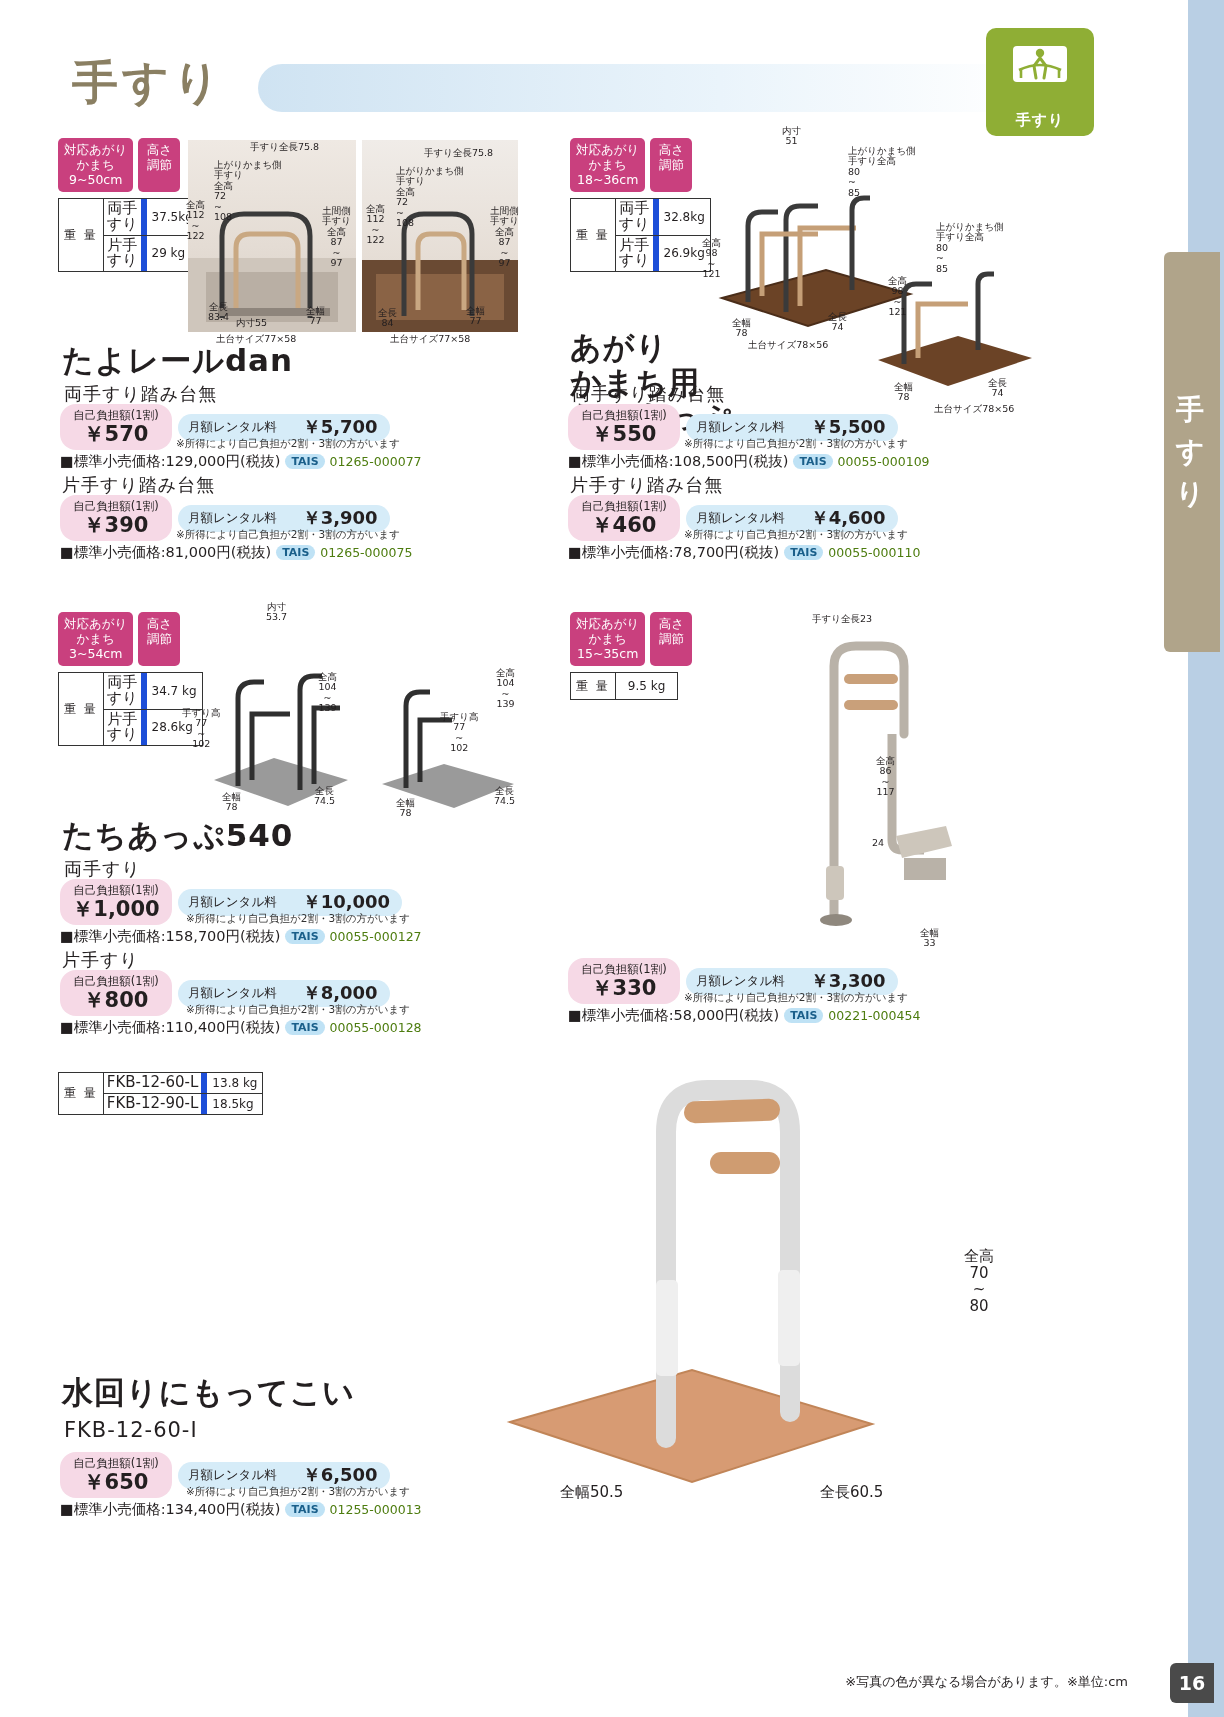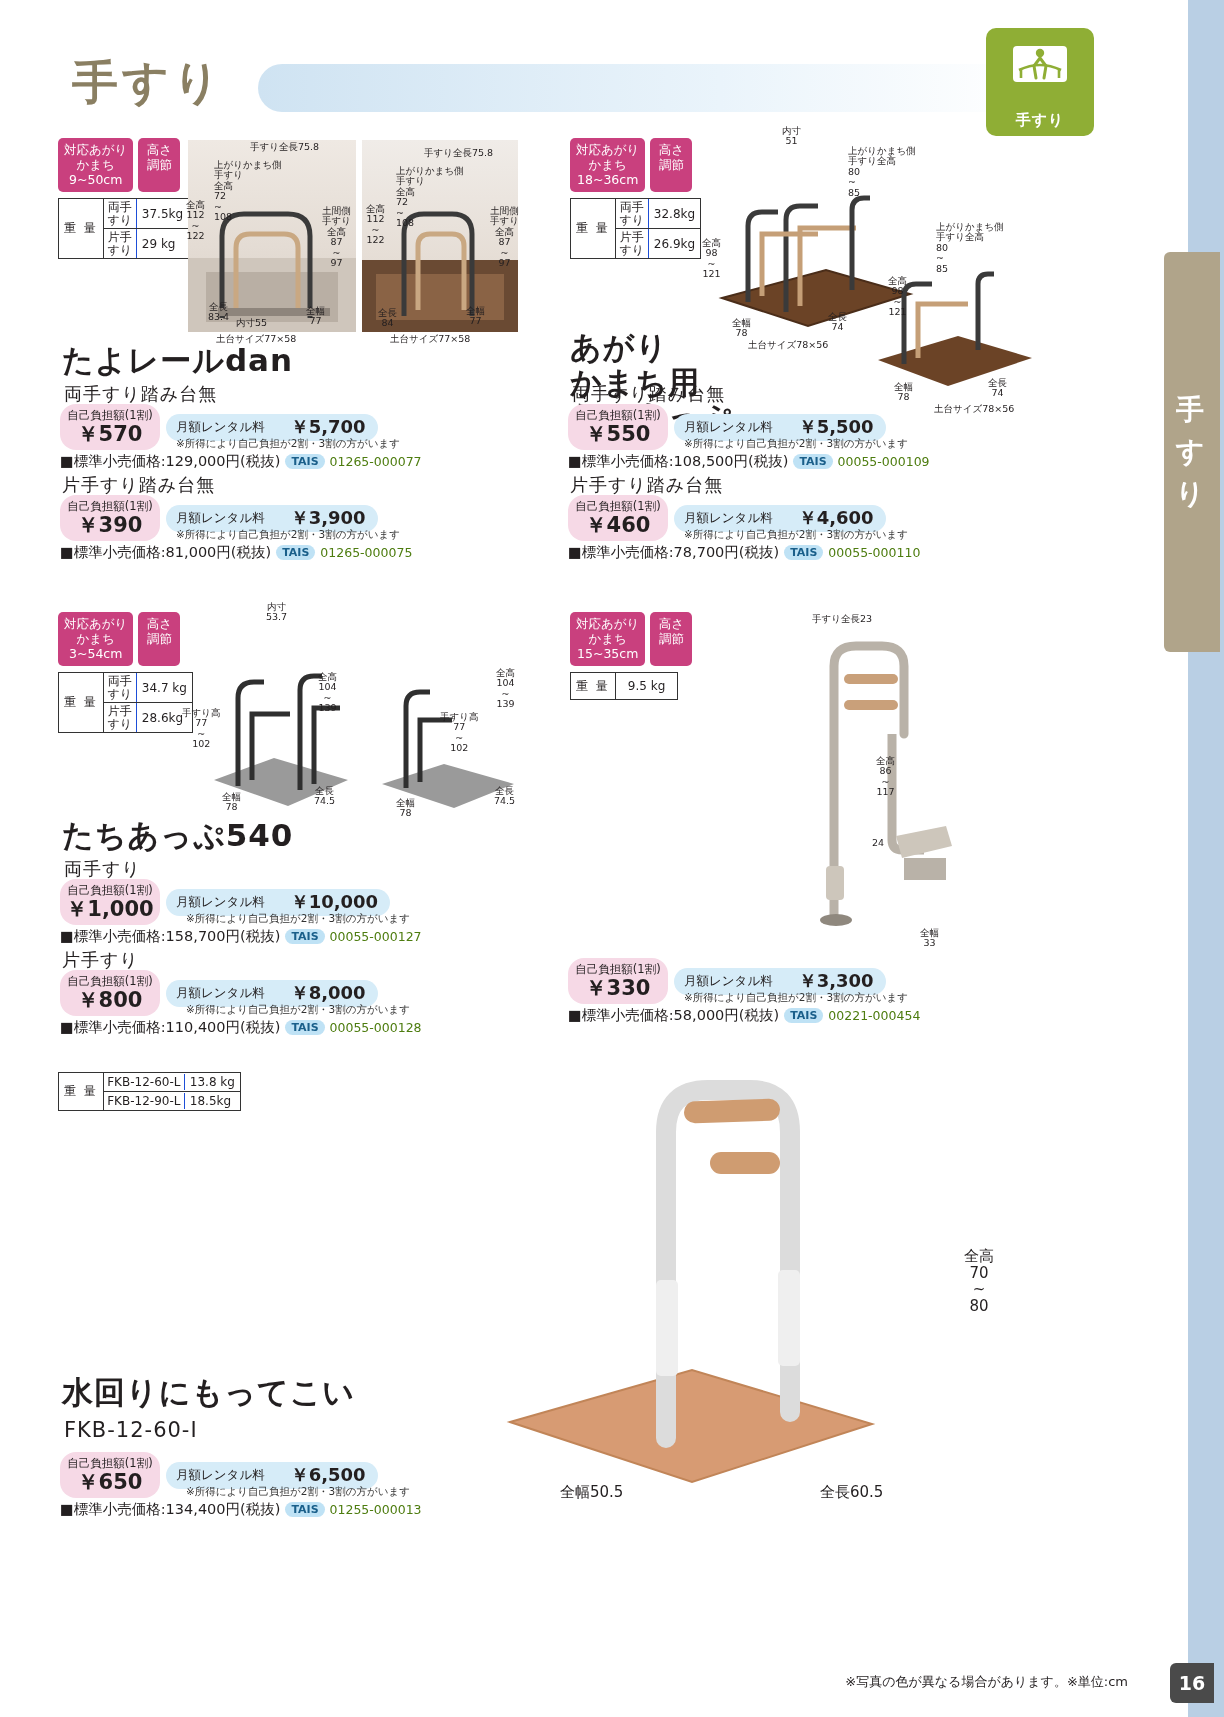--- a/index.html
+++ b/index.html
@@ -62,34 +62,34 @@
   .weightbox .wl{
     padding:4px 5px;display:flex;align-items:center;justify-content:center;
     border-right:1px solid #333;letter-spacing:2px;white-space:nowrap;
   }
   .weightbox .wr{display:flex;flex-direction:column;}
   .weightbox .wr .line{
     display:flex;align-items:center;border-bottom:1px solid #333;
   }
   .weightbox .wr .line:last-child{border-bottom:none;}
   .weightbox .wr .k{
-    border-right:1px solid #1d4ed8;padding:2px 3px;font-size:12px;line-height:1.05;
+    border-right:6px solid #1d4ed8;padding:2px 3px;font-size:15px;line-height:1.05;
     text-align:center;white-space:pre-line;min-width:26px;
   }
   .weightbox .wr .v{padding:2px 5px;font-size:12px;white-space:nowrap;}
   .weightbox.single .wr .v{padding:6px 12px;}
 
   
   .ptitle{position:absolute;font-size:31px;font-weight:bold;letter-spacing:1px;color:#231f20;}
   .psub{position:absolute;font-size:18px;color:#231f20;letter-spacing:1px;}
 
   
   .pricerow{position:absolute;display:flex;align-items:center;}
   .selfpay{
-    background:#f6d9e6;border-radius:16px;padding:4px 4px 5px;
+    background:#f6d9e6;border-radius:16px;padding:4px 10px 5px;
     display:flex;flex-direction:column;align-items:center;min-width:92px;
   }
   .selfpay .cap{font-size:11.5px;color:#231f20;letter-spacing:0;}
   .selfpay .amt{font-size:21px;font-weight:bold;line-height:1;margin-top:1px;}
   .rentbox{
     margin-left:6px;background:#d6ecf8;border-radius:15px;height:27px;
     display:flex;align-items:center;padding:0 12px 0 10px;
   }
   .rentbox .rl{font-size:12.5px;}
   .rentbox .rv{font-size:18px;font-weight:bold;margin-left:26px;}

